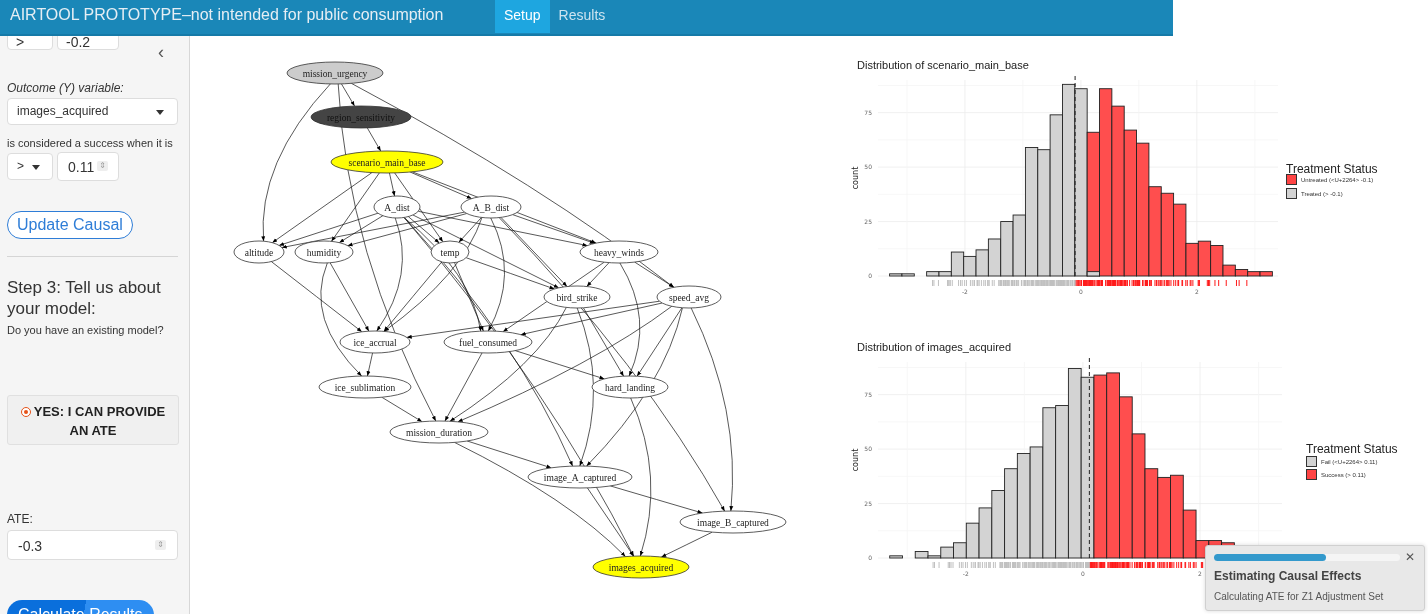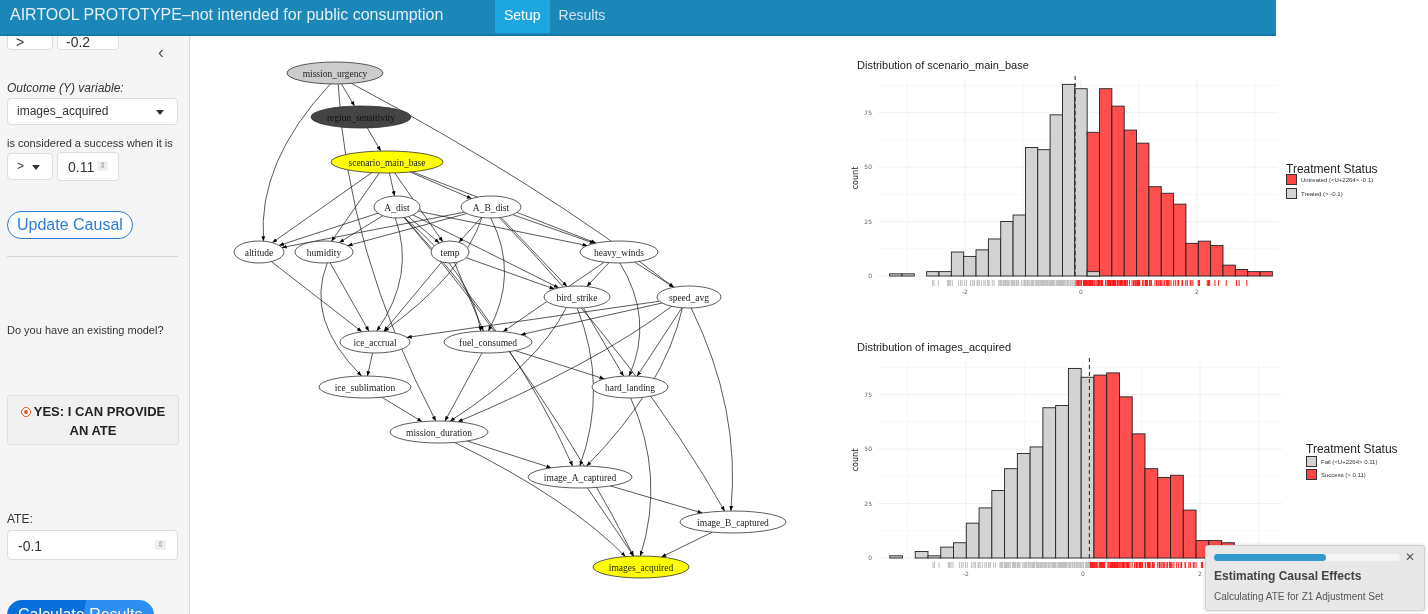--- a/index.html
+++ b/index.html
@@ -1,18 +1,18 @@
 <!DOCTYPE html>
 <html><head>
 <meta charset="utf-8">
 <style>
   * { box-sizing: border-box; margin: 0; padding: 0; }
   html, body { width: 1428px; height: 614px; overflow: hidden; background: #fff;
     font-family: "Liberation Sans", sans-serif; color: #333; }
-  .navbar { position: absolute; left: 0; top: 0; width: 1276px; height: 36px; background: #1a87b8;
+  .navbar { position: absolute; left: 0; top: 0; width: 1173px; height: 36px; background: #1a87b8;
     border-bottom: 2px solid #157aa8; display: flex; align-items: stretch; }
   .brand { color: #e5eef4; font-size: 16px; padding: 0 10px; line-height: 30px; width: 495px; }
   .nav-tab { color: #cde4f0; font-size: 14px; padding: 0 9px; line-height: 30px; height: 33px; }
   .nav-tab.active { background: #1ea6e0; color: #fff; }
   .sidebar { position: absolute; left: 0; top: 36px; width: 190px; height: 578px; background: #f5f5f5;
     border-right: 1px solid #d7d7d7; overflow: hidden; }
   .sb-abs { position: absolute; }
   .input { background: #fff; border: 1px solid #ddd; border-radius: 4px; font-size: 14px; color: #333; }
   .small-label { font-size: 12px; color: #333; }
   .collapse-btn { font-size: 18px; color: #555; }
@@ -79,29 +79,30 @@
   </div>
   <div class="sb-abs input" style="left:57px; top:116px; width:62px; height:29px; padding:6px 0 0 10px; font-size:14px;">
     <span>0.11</span>
     <span class="spin" style="position:absolute; right:10px; top:8px;">⇕</span>
   </div>
 
   <div class="sb-abs btn-outline" style="left:7px; top:175px;">Update Causal</div>
 
   <div class="sb-abs divider" style="left:7px; top:220px; width:171px;"></div>
 
+  <div class="sb-abs step-title" style="left:7px; top:241px; width:170px;">Step 3: Tell us about your model:</div>
   <div class="sb-abs small-label" style="left:7px; top:288px; font-size:11px;">Do you have an existing model?</div>
 
   <div class="sb-abs radio-card selected" style="left:7px; top:359px; width:172px; height:50px;">
     <span class="radio-dot on"></span><span>YES: I CAN PROVIDE AN ATE</span>
   </div>
 
   <div class="sb-abs small-label" style="left:7px; top:476px;">ATE:</div>
   <div class="sb-abs input" style="left:7px; top:494px; width:171px; height:30px; padding:7px 0 0 10px;">
-    <span>-0.1</span>
+    <span>-0.3</span>
     <span class="spin" style="position:absolute; right:11px; top:9px;">⇕</span>
   </div>
 
   <div class="sb-abs btn-primary" style="left:7px; top:536px;margin-top:28px;">Calculate Results</div>
 </div>
 
 <div class="graph-area">
   <svg id="graph-svg" width="640" height="578">
     <defs>
       <marker id="arrow" viewBox="0 0 10 10" refX="10" refY="5" markerWidth="7" markerHeight="7" orient="auto-start-reverse">

